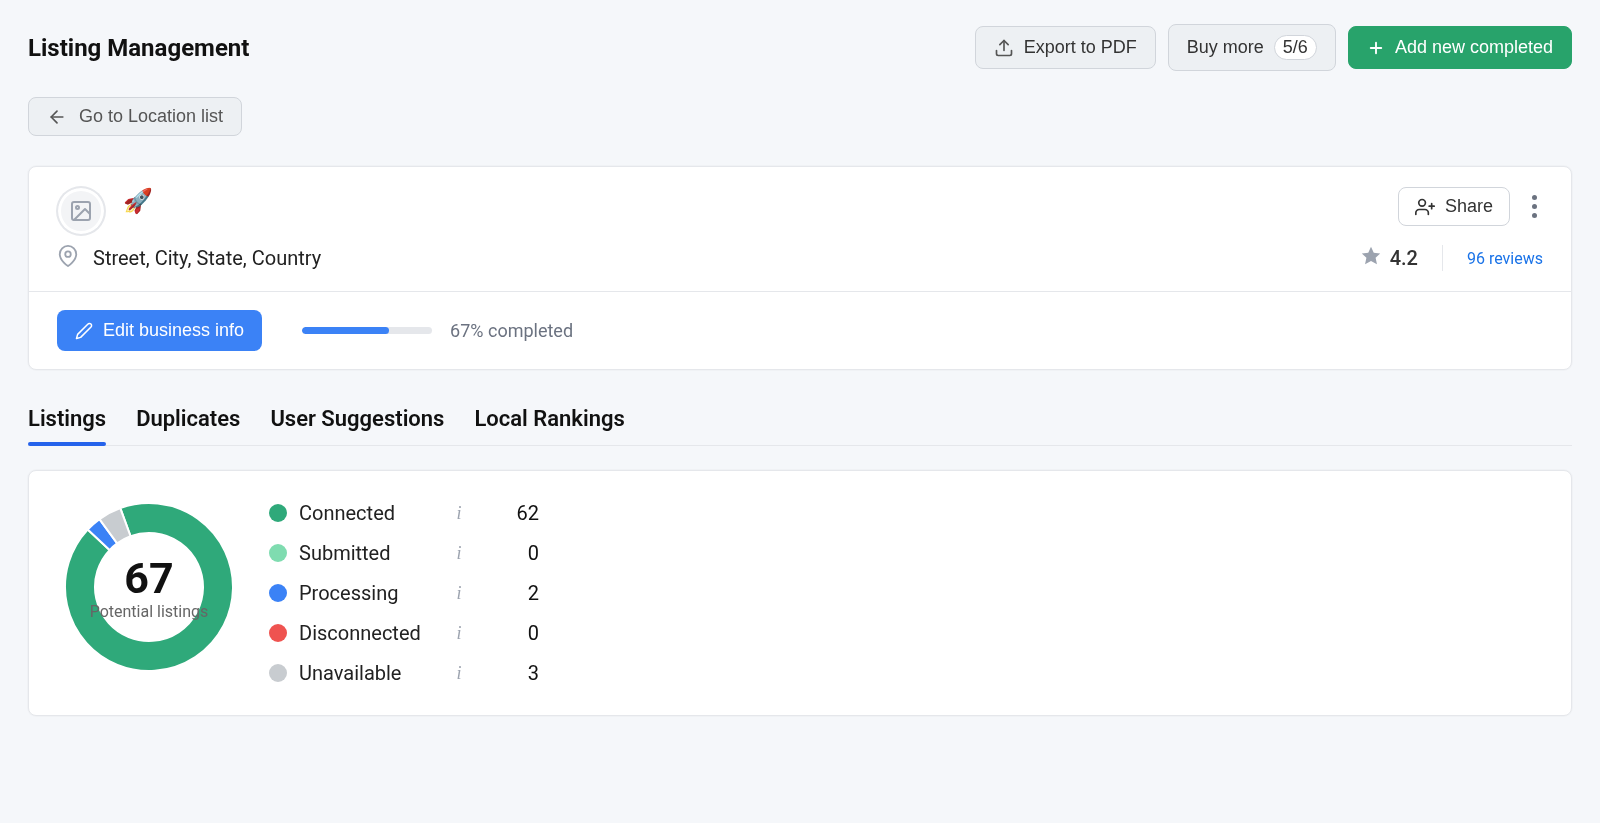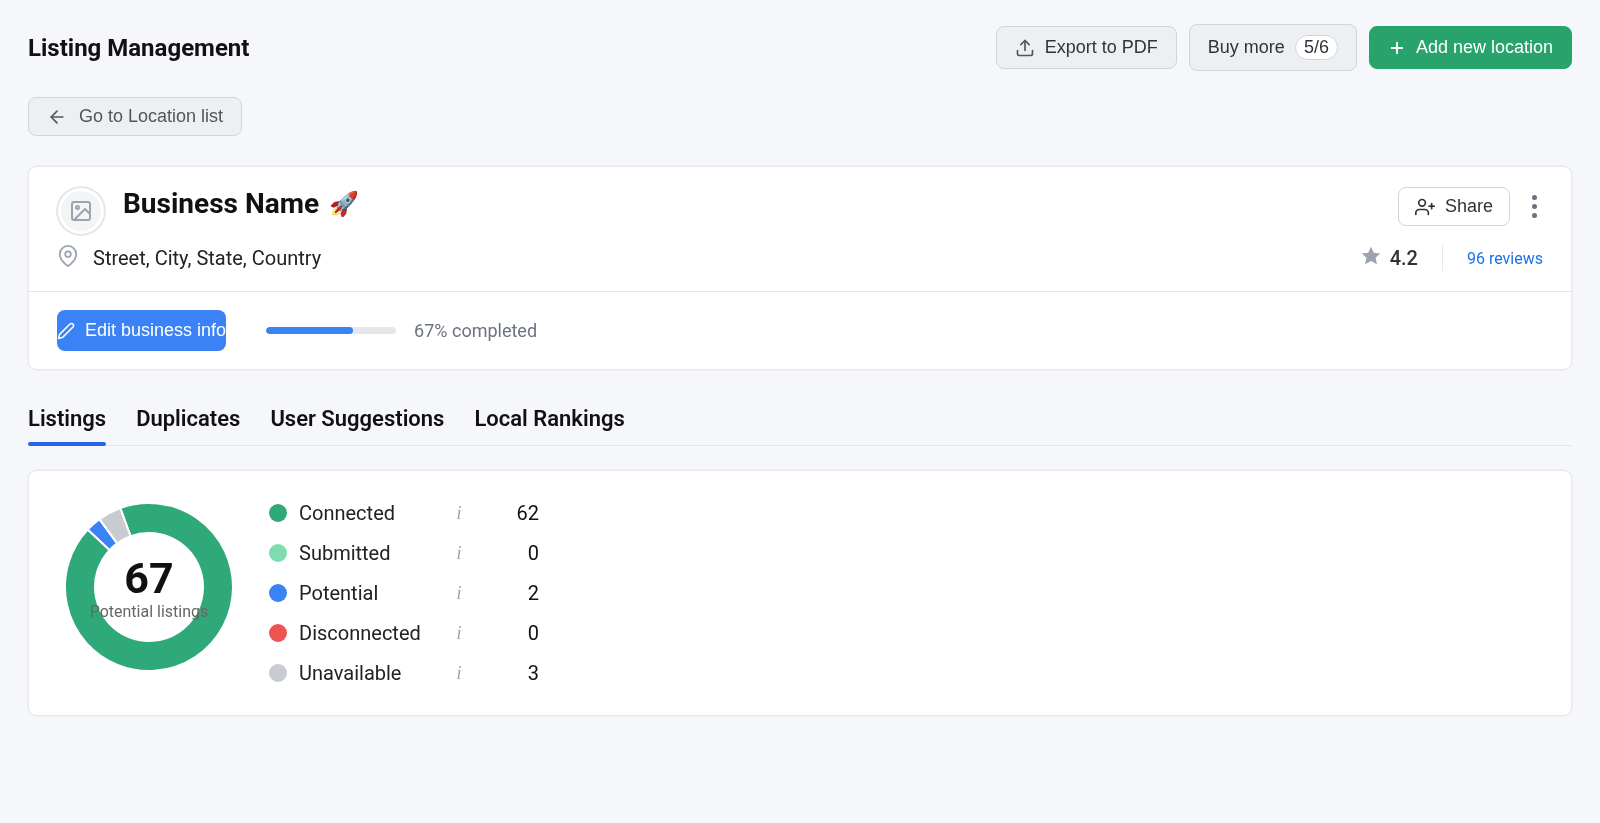--- a/index.html
+++ b/index.html
@@ -102,21 +102,21 @@
   .address{font-size:20px;color:#222;flex:1;}
   .rating-block{display:flex;align-items:center;gap:8px;color:#333;}
   .star{color:#9ca3af;}
   .rating-val{font-size:20px;font-weight:500;}
   .sep{width:1px;height:26px;background:var(--border);margin:0 10px;}
   .reviews-link{color:var(--blue-link);font-size:16px;cursor:pointer;}
 
   .biz-footer{border-top:1px solid var(--border);padding:18px 28px;display:flex;align-items:center;gap:40px;}
   .edit-btn{
     background:#3b82f6;color:#fff;border:none;border-radius:8px;
-    padding:10px 0;font-size:18px;font-weight:500;display:inline-flex;align-items:center;gap:10px;cursor:pointer;
+    padding:10px 18px;font-size:18px;font-weight:500;display:inline-flex;align-items:center;gap:10px;cursor:pointer;
   }
   .progress-wrap{display:flex;align-items:center;gap:18px;}
   .progress-bar{width:130px;height:7px;background:#e5e7eb;border-radius:999px;overflow:hidden;}
   .progress-fill{height:100%;background:#3b82f6;border-radius:999px;}
   .progress-label{color:var(--muted);font-size:18px;}
 
   
   .tabs{display:flex;gap:30px;border-bottom:1px solid var(--border);margin:36px 0 24px 0;}
   .tab{padding:0 0 14px 0;font-size:22px;font-weight:600;color:#111;cursor:pointer;position:relative;}
   .tab.active::after{content:"";position:absolute;left:0;right:0;bottom:-1px;height:4px;background:var(--blue);border-radius:2px;}
@@ -158,21 +158,21 @@
     <button class="btn">
       <span>Buy more</span>
       <span class="pill">5/6</span>
     </button>
 
     <button class="btn green">
       <svg class="icon" width="18" height="18" viewBox="0 0 24 24" fill="none" stroke="#fff" stroke-width="2.5" stroke-linecap="round">
           <line x1="12" y1="5" x2="12" y2="19"></line>
           <line x1="5" y1="12" x2="19" y2="12"></line>
         </svg>
-      <span>Add new location</span>
+      <span>Add new completed</span>
     </button>
   </div>
 
   <button class="back-btn">
     <svg class="icon" width="20" height="20" viewBox="0 0 24 24" fill="none" stroke="#555" stroke-width="2" stroke-linecap="round" stroke-linejoin="round">
         <line x1="19" y1="12" x2="5" y2="12"></line>
         <polyline points="12 19 5 12 12 5"></polyline>
       </svg>
     <span>Go to Location list</span>
   </button>
@@ -182,21 +182,20 @@
     <div class="biz-top">
       <div class="biz-icon">
         <svg width="24" height="24" viewBox="0 0 24 24" fill="none" stroke="#9ca3af" stroke-width="2" stroke-linecap="round" stroke-linejoin="round">
             <rect x="3" y="3" width="18" height="18" rx="2"></rect>
             <circle cx="8.5" cy="8.5" r="1.5"></circle>
             <polyline points="21 15 16 10 5 21"></polyline>
           </svg>
       </div>
       <div>
         <div class="biz-name-row">
-          <span class="biz-name">Business Name</span>
           <span class="emoji">🚀</span>
         </div>
       </div>
       <div class="biz-actions">
         <button class="share-btn">
           <svg class="icon" width="20" height="20" viewBox="0 0 24 24" fill="none" stroke="#333" stroke-width="2" stroke-linecap="round" stroke-linejoin="round">
               <path d="M16 21v-2a4 4 0 0 0-4-4H5a4 4 0 0 0-4 4v2"></path>
               <circle cx="8.5" cy="7" r="4"></circle>
               <line x1="20" y1="8" x2="20" y2="14"></line>
               <line x1="17" y1="11" x2="23" y2="11"></line>
@@ -279,21 +278,21 @@
           <span class="legend-val">62</span>
         </div>
         <div class="legend-row">
           <span class="dot" style="background:#7fdcb0"></span>
           <span class="legend-label">Submitted</span>
           <span class="info-i">i</span>
           <span class="legend-val">0</span>
         </div>
         <div class="legend-row">
           <span class="dot" style="background:#3b82f6"></span>
-          <span class="legend-label">Potential</span>
+          <span class="legend-label">Processing</span>
           <span class="info-i">i</span>
           <span class="legend-val">2</span>
         </div>
         <div class="legend-row">
           <span class="dot" style="background:#ef5350"></span>
           <span class="legend-label">Disconnected</span>
           <span class="info-i">i</span>
           <span class="legend-val">0</span>
         </div>
         <div class="legend-row">

